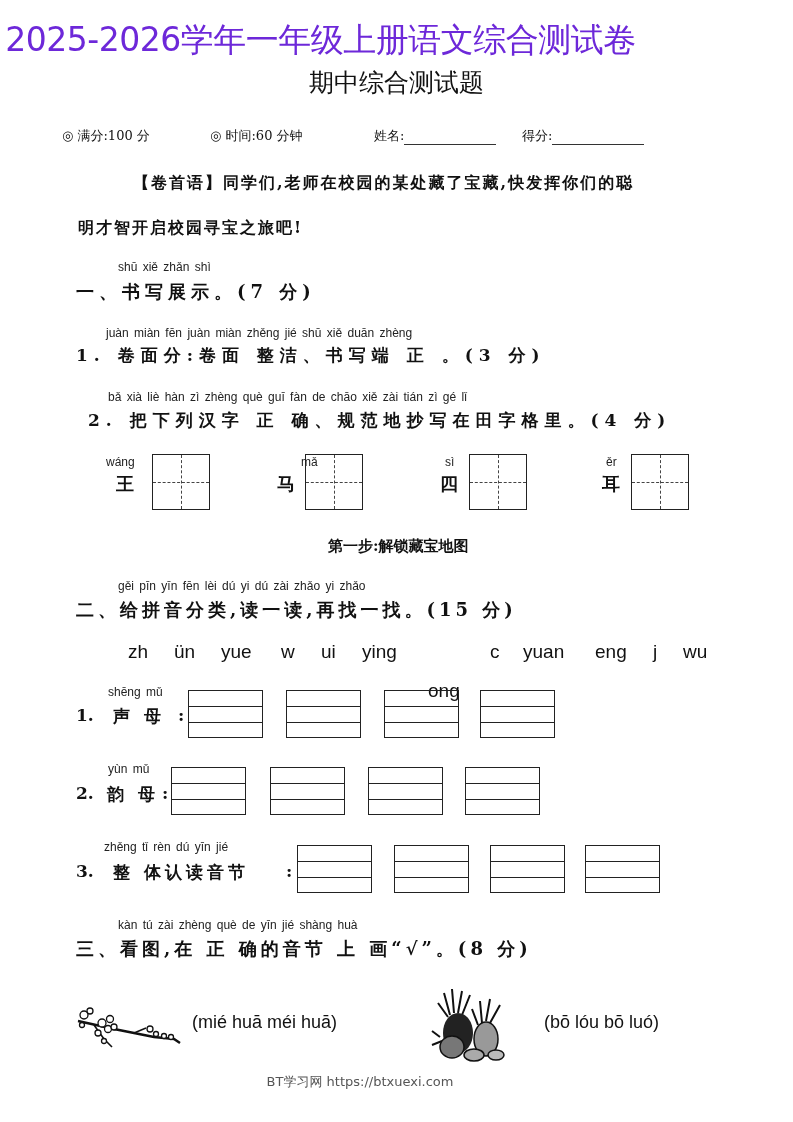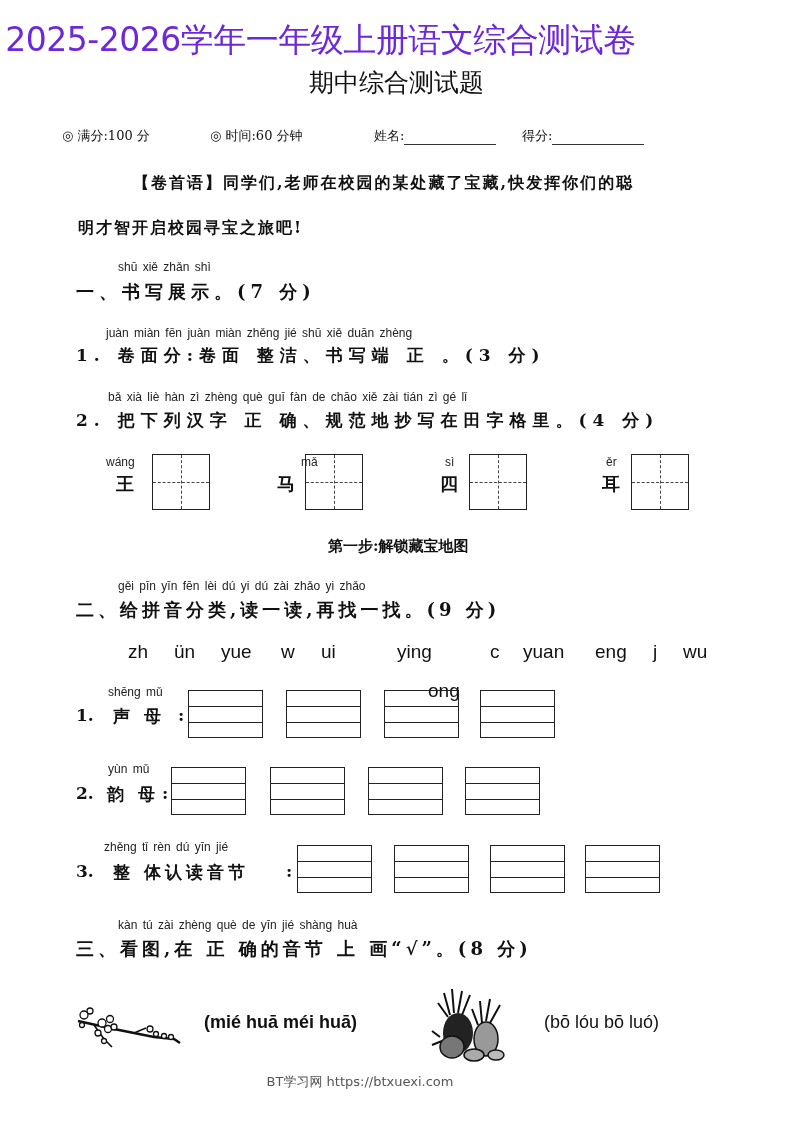--- a/index.html
+++ b/index.html
@@ -45,50 +45,50 @@
 <div class="abs intro serif" style="left:133px; top:173px;">【卷首语】同学们,老师在校园的某处藏了宝藏,快发挥你们的聪</div>
 <div class="abs intro serif" style="left:78px; top:218px;">明才智开启校园寻宝之旅吧!</div>
 
 <div class="abs py" style="left:118px; top:260px;">shū xiě zhǎn shì</div>
 <div class="abs heading serif" style="left:76px; top:280px;">一、书写展示。(7 分)</div>
 
 <div class="abs py" style="left:106px; top:326px;">juàn miàn fēn   juàn miàn zhěng  jié    shū xiě duān zhèng</div>
 <div class="abs q serif" style="left:76px; top:344px;">1. 卷面分:卷面 整洁、书写端 正 。(3 分)</div>
 
 <div class="abs py" style="left:108px; top:390px;">bǎ xià liè hàn  zì  zhèng què   guī fàn de chāo xiě zài tián  zì  gé   lǐ</div>
-<div class="abs q serif" style="left:76px; top:409px;">2. 把下列汉字 正 确、规范地抄写在田字格里。(4 分)</div>
+<div class="abs q serif" style="left:88px; top:409px;">2. 把下列汉字 正 确、规范地抄写在田字格里。(4 分)</div>
 
 <div class="abs py" style="left:106px; top:455px;">wáng</div>
 <div class="abs hz" style="left:116px; top:472px;">王</div>
 <div class="tzg" style="left:152px; top:454px;"></div>
 
 <div class="abs py" style="left:276px; top:455px;padding-left:25px;">mǎ</div>
 <div class="abs hz" style="left:277px; top:472px;">马</div>
 <div class="tzg" style="left:305px; top:454px;"></div>
 
 <div class="abs py" style="left:445px; top:455px;">sì</div>
 <div class="abs hz" style="left:440px; top:472px;">四</div>
 <div class="tzg" style="left:469px; top:454px;"></div>
 
 <div class="abs py" style="left:606px; top:455px;">ěr</div>
 <div class="abs hz" style="left:602px; top:472px;">耳</div>
 <div class="tzg" style="left:631px; top:454px;"></div>
 
 <div class="abs step serif" style="left:328px; top:537px;">第一步:解锁藏宝地图</div>
 
 <div class="abs py" style="left:118px; top:579px;text-align:center;">gěi pīn yīn fēn lèi    dú  yi  dú    zài zhǎo  yi  zhǎo</div>
-<div class="abs heading serif" style="left:76px; top:598px; letter-spacing:4px;">二、给拼音分类,读一读,再找一找。(9 分)</div>
+<div class="abs heading serif" style="left:76px; top:598px; letter-spacing:4px;">二、给拼音分类,读一读,再找一找。(15 分)</div>
 
 <div class="abs pinyin-list" style="left:0; width:793px; height:24px;">
   <span style="left:128px;">zh</span>
   <span style="left:174px;">ün</span>
   <span style="left:221px;">yue</span>
   <span style="left:281px;">w</span>
   <span style="left:321px;text-align:right;">ui</span>
-  <span style="left:362px;margin-left:35px;">ying</span>
+  <span style="left:362px;">ying</span>
   <span style="left:428px;margin-top:39px;">ong</span>
   <span style="left:490px;">c</span>
   <span style="left:523px;">yuan</span>
   <span style="left:595px;">eng</span>
   <span style="left:653px;">j</span>
   <span style="left:683px;">wu</span>
 </div>
 
 <div class="abs py" style="left:108px; top:685px;">shēng mǔ</div>
 <div class="abs q serif" style="left:76px; top:705px; letter-spacing:0;">1.</div>
@@ -135,21 +135,21 @@
       <circle cx="24" cy="30" r="3"></circle>
         <circle cx="40" cy="24" r="3"></circle>
         <circle cx="30" cy="38" r="2.5"></circle>
       <circle cx="76" cy="26" r="3"></circle>
         <circle cx="82" cy="31" r="2.5"></circle>
         <circle cx="90" cy="33" r="2.5"></circle>
         <circle cx="97" cy="34" r="2.5"></circle>
     </g>
   </svg>
 </div>
-<div class="abs opt" style="left:204px;font-weight:bold;">(mié huā   méi huā)</div>
+<div class="abs opt" style="left:192px;">(mié huā   méi huā)</div>
 
 <div class="abs" style="left:430px; top:985px; width:82px; height:80px;">
   <svg width="82" height="80" viewBox="0 0 82 80">
     <g stroke="#111" stroke-width="2" fill="none">
       <path d="M20 30 L14 8 M24 28 L22 4 M28 28 L32 6 M32 30 L40 10 M18 32 L8 18"></path>
       <path d="M52 38 L50 16 M56 36 L60 14 M60 38 L70 20 M48 40 L42 24"></path>
       <path d="M10 52 L2 46 M12 56 L2 60"></path>
     </g>
     <ellipse cx="28" cy="48" rx="15" ry="20" fill="#222"></ellipse>
     <ellipse cx="56" cy="54" rx="12" ry="17" fill="#999" stroke="#111" stroke-width="1.5"></ellipse>

